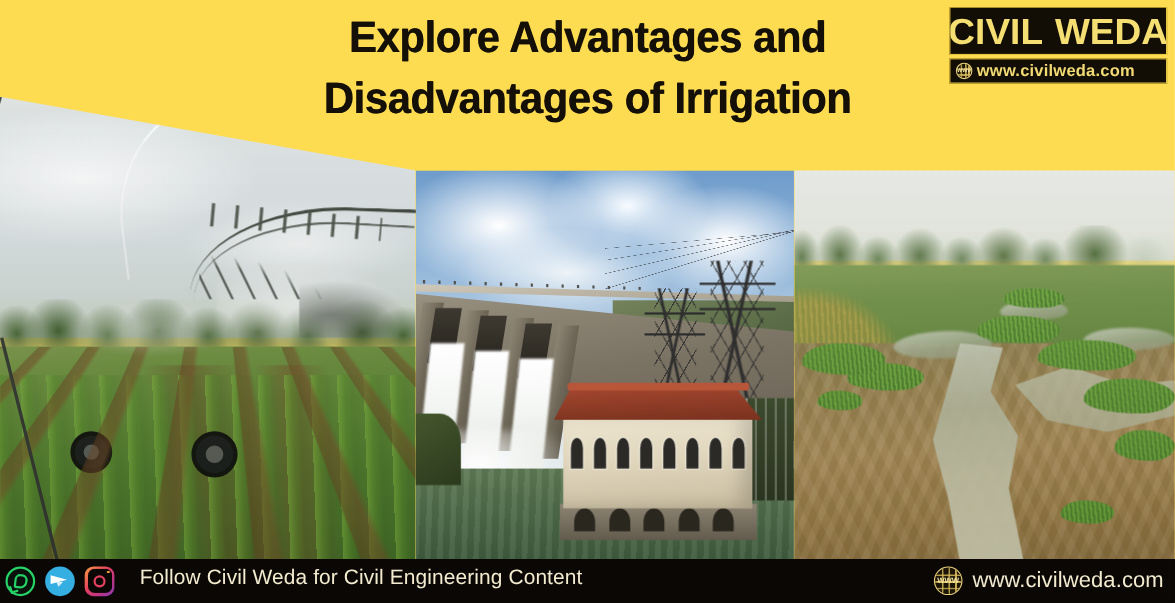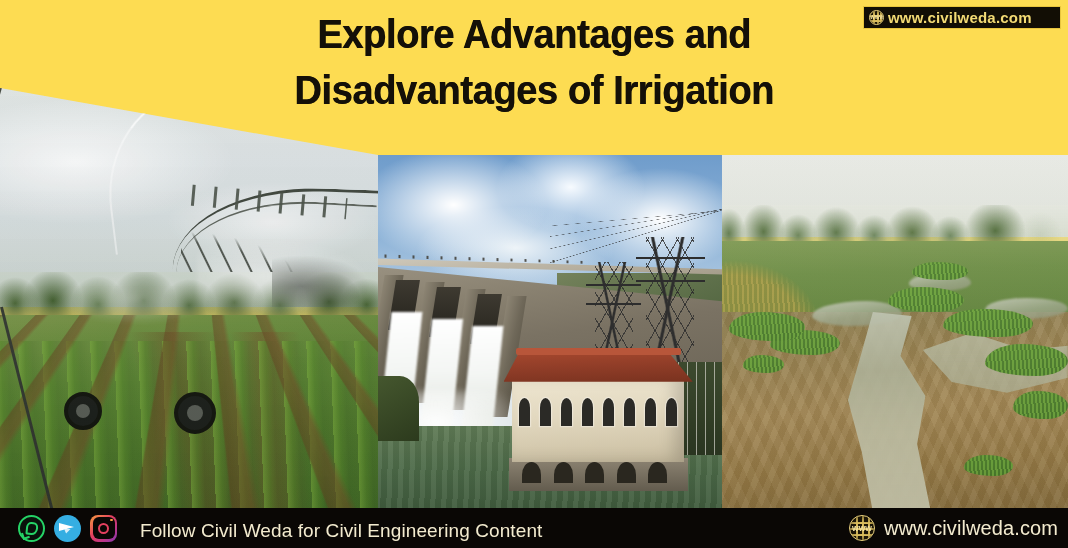--- a/index.html
+++ b/index.html
@@ -479,22 +479,22 @@
   }
 
   
   #footer {
     position: absolute; left: 0; bottom: 0; width: 1068px; height: 40px;
     background: #0a0705;
     z-index: 9;
     display: flex; align-items: center;
   }
   #footer-left {
-    display: flex; align-items: flex-end; gap: 9px;
-    padding-left: 18px;
+    display: flex; align-items: flex-start; gap: 9px;
+    padding-left: 5px;
   }
   .soc { width: 27px; height: 27px; flex: none; position: relative; }
 
   
   #ico-whatsapp {
     border: 2px solid #25D366; border-radius: 50%; background: #09120b;
   }
   #ico-whatsapp .handset {
     position: absolute; left: 6px; top: 5px; width: 12px; height: 13px;
     border: 2.4px solid #25D366; border-radius: 42% 42% 52% 12%;
@@ -563,20 +563,25 @@
 <div id="stage">
 
   <div id="header-band"></div>
 
   <div id="header-title">
     <span class="tl">Explore Advantages and</span>
     <span class="tl">Disadvantages of Irrigation</span>
   </div>
 
   <div id="logo">
+    <div id="logo-top">
+      <span class="word">CIVIL</span>
+      <span id="logo-divider"></span>
+      <span class="word">WEDA</span>
+    </div>
     <div id="logo-bottom">
       <span class="globe" style="width:15px;height:15px;">
         <span class="par" style="top:30%;"></span>
         <span class="par" style="top:70%;"></span>
         <span class="mer" style="left:50%;"></span>
         <span class="mer" style="left:26%;"></span>
         <span class="mer" style="left:74%;"></span>
         <span class="wwwlab" style="top:4px;font-size:5px;">WWW</span>
       </span>
       <span class="urltxt">www.civilweda.com</span>

